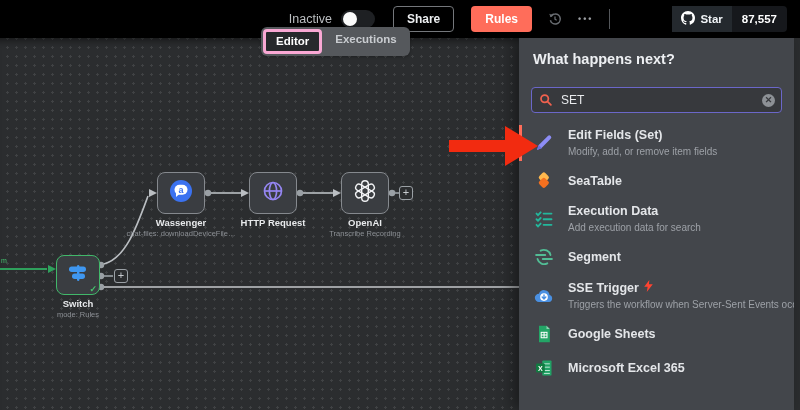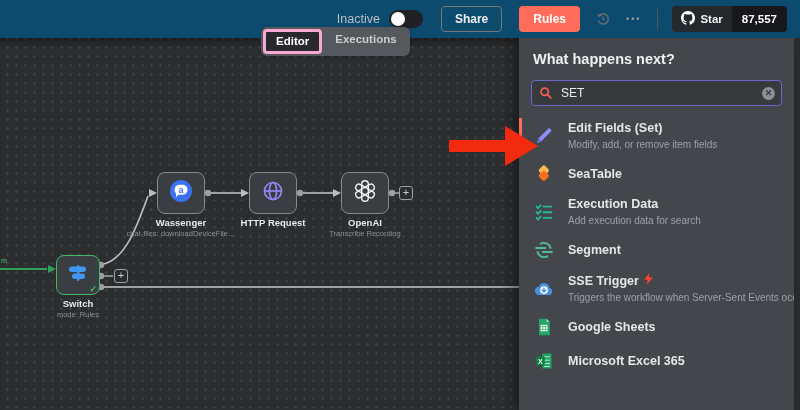--- a/index.html
+++ b/index.html
@@ -5,42 +5,42 @@
   * { box-sizing: border-box; }
   html,body { margin:0; padding:0; }
   body {
     width:800px; height:410px; overflow:hidden; position:relative;
     background:#2b2d2f; font-family:"Liberation Sans", sans-serif;
     -webkit-font-smoothing:antialiased;
   }
   
   .topbar {
     position:absolute; top:0; left:0; width:800px; height:38px;
-    background:#0c4a6e; z-index:5;
+    background:#000000; z-index:5;
     display:flex; align-items:center; justify-content:flex-end;
     padding-right:13px;
   }
   .status-label { color:#bcbfc2; font-size:12.5px; margin-right:9px; }
   .toggle { width:34px; height:18px; border-radius:9px; background:#1e2023; position:relative; margin-right:18px; cursor:pointer; }
   .toggle .knob { position:absolute; left:2px; top:2px; width:14px; height:14px; border-radius:50%; background:#fbfbfb; }
   .btn-share {
     background:transparent; border:1px solid #74777b; color:#eceef0;
     font-size:12px; font-weight:bold; padding:5px 13px; border-radius:4px; margin-right:17px;
     font-family:"Liberation Sans", sans-serif; cursor:pointer;
   }
   .btn-save {
     background:#ff6d5a; border:none; color:#fff;
     font-size:12px; font-weight:bold; padding:6px 14px; border-radius:4px; margin-right:15px;
     font-family:"Liberation Sans", sans-serif; cursor:pointer;
   }
   .icon-btn { background:none; border:none; padding:0; margin-right:15px; cursor:pointer; line-height:0; }
   .ellipsis { color:#9b9ea2; font-size:9px; letter-spacing:2px; font-weight:bold; margin-right:16px; }
   .topbar-divider { width:1px; height:20px; background:#54575b; margin-right:14px; }
   .gh-widget { display:flex; border-radius:4px; overflow:hidden; font-size:11.5px; font-weight:bold; cursor:pointer; }
-  .gh-star { background:#24292e; color:#f0f3f6; display:flex; align-items:center; gap:5px; padding:5px 9px; }
+  .gh-star { background:#24292e; color:#f0f3f6; display:flex; align-items:center; gap:5px; padding:5px 9px;margin-left:48px; }
   .gh-count { background:#16181c; color:#fff; padding:5px 10px; display:flex; align-items:center; }
   
   .tabs-pill {
     position:absolute; top:27px; left:261px; z-index:6;
     background:#55585c; border-radius:6px; padding:2px; display:flex; gap:2px;
     box-shadow:0 1px 3px rgba(0,0,0,.3);
   }
   .tab { font-size:11.5px; font-weight:bold; color:#c9ccd0; padding:3px 10px 4px; border-radius:4px; cursor:pointer; border:1px solid transparent; }
   .tab.active { background:#27292c; border:3px solid #f9a8d4; color:#fff; }
   
@@ -71,21 +71,21 @@
   .red-arrow-shaft { position:absolute; left:449px; top:140px; width:58px; height:12px; background:#f22b10; z-index:7; }
   .red-arrow-head { position:absolute; left:505px; top:126px; width:0; height:0; z-index:7;
     border-top:20px solid transparent; border-bottom:20px solid transparent; border-left:33px solid #f22b10; }
   
   .panel {
     position:absolute; top:38px; left:519px; width:275px; height:372px;
     background:#43464b; z-index:4; box-shadow:-6px 0 14px rgba(0,0,0,.4);
     display:flex; flex-direction:column; overflow:hidden;
   }
   .panel-header { padding:13px 14px 9px; font-size:14.5px; font-weight:bold; color:#eef0f3; }
-  .search-wrap { margin:4px 12px 9px; position:relative; }
+  .search-wrap { margin:11px 12px 9px; position:relative; }
   .search-input {
     width:100%; height:26px; background:#37393d; border:1px solid #6b67c9; border-radius:4px;
     color:#e9ebee; font-size:12px; padding:0 26px 0 29px; outline:none;
     font-family:"Liberation Sans", sans-serif;
   }
   .search-icon { position:absolute; left:8px; top:6px; line-height:0; }
   .clear-icon {
     position:absolute; right:7px; top:6.5px; width:13px; height:13px; border-radius:50%;
     background:#8d9196; color:#37393d; font-size:9px; font-weight:bold; text-align:center; line-height:13px; cursor:pointer;
   }

